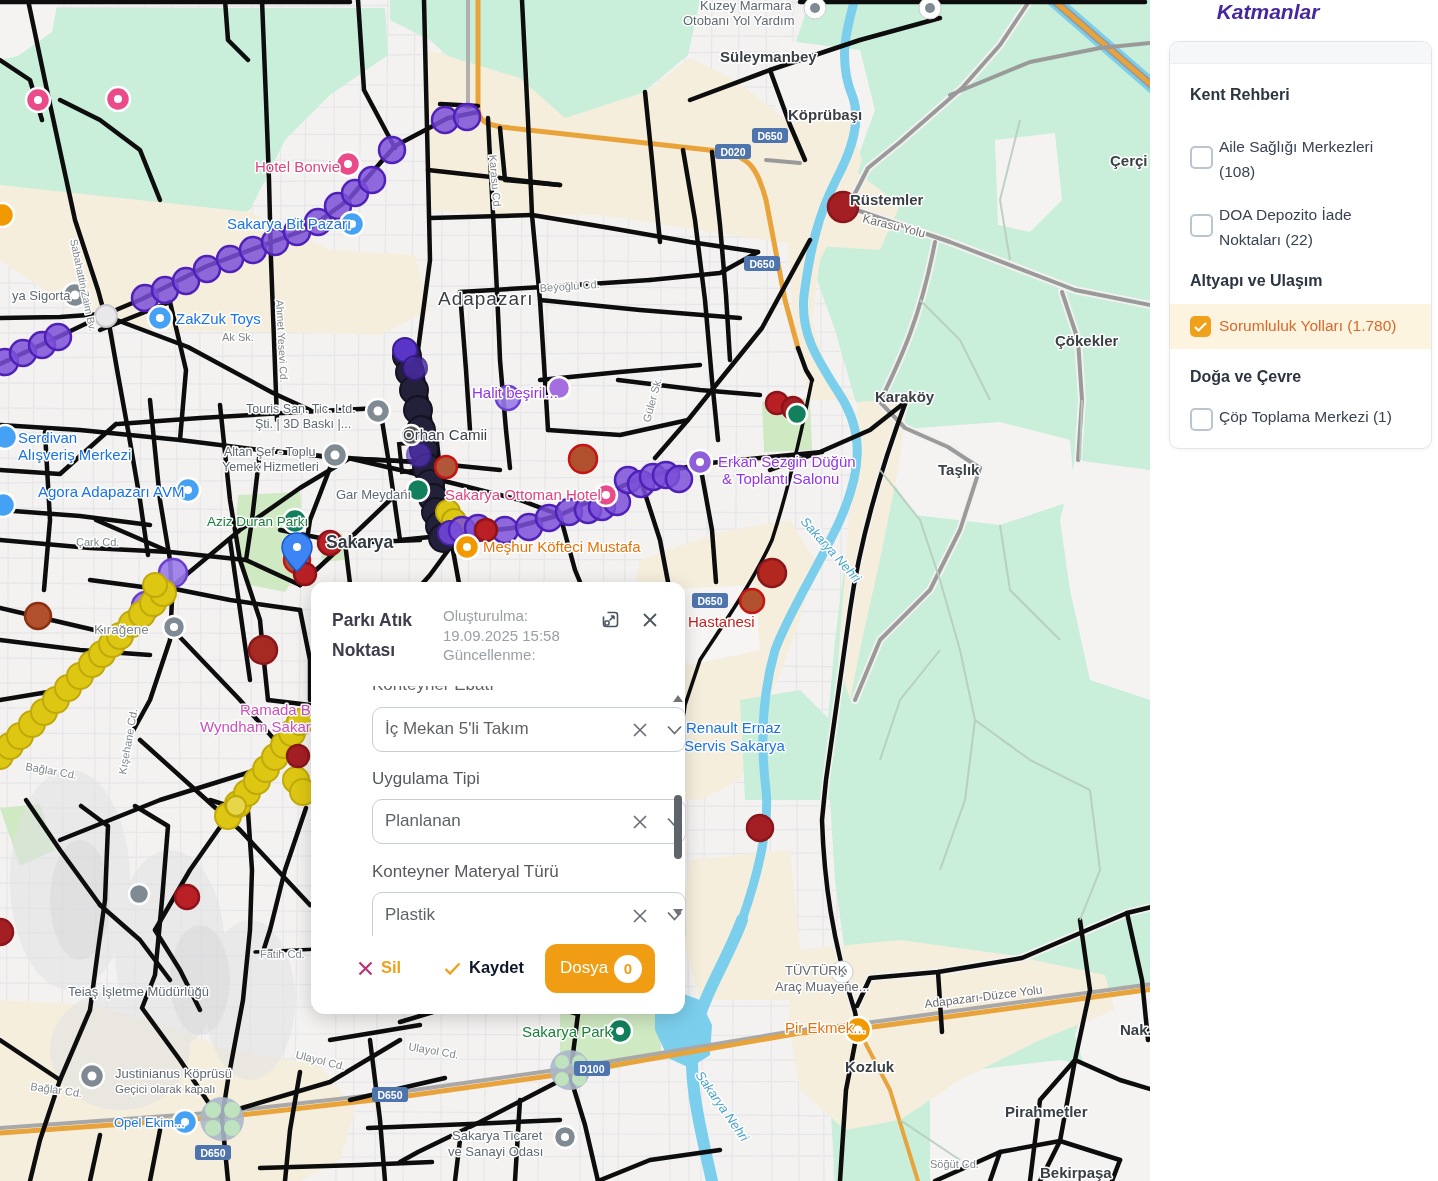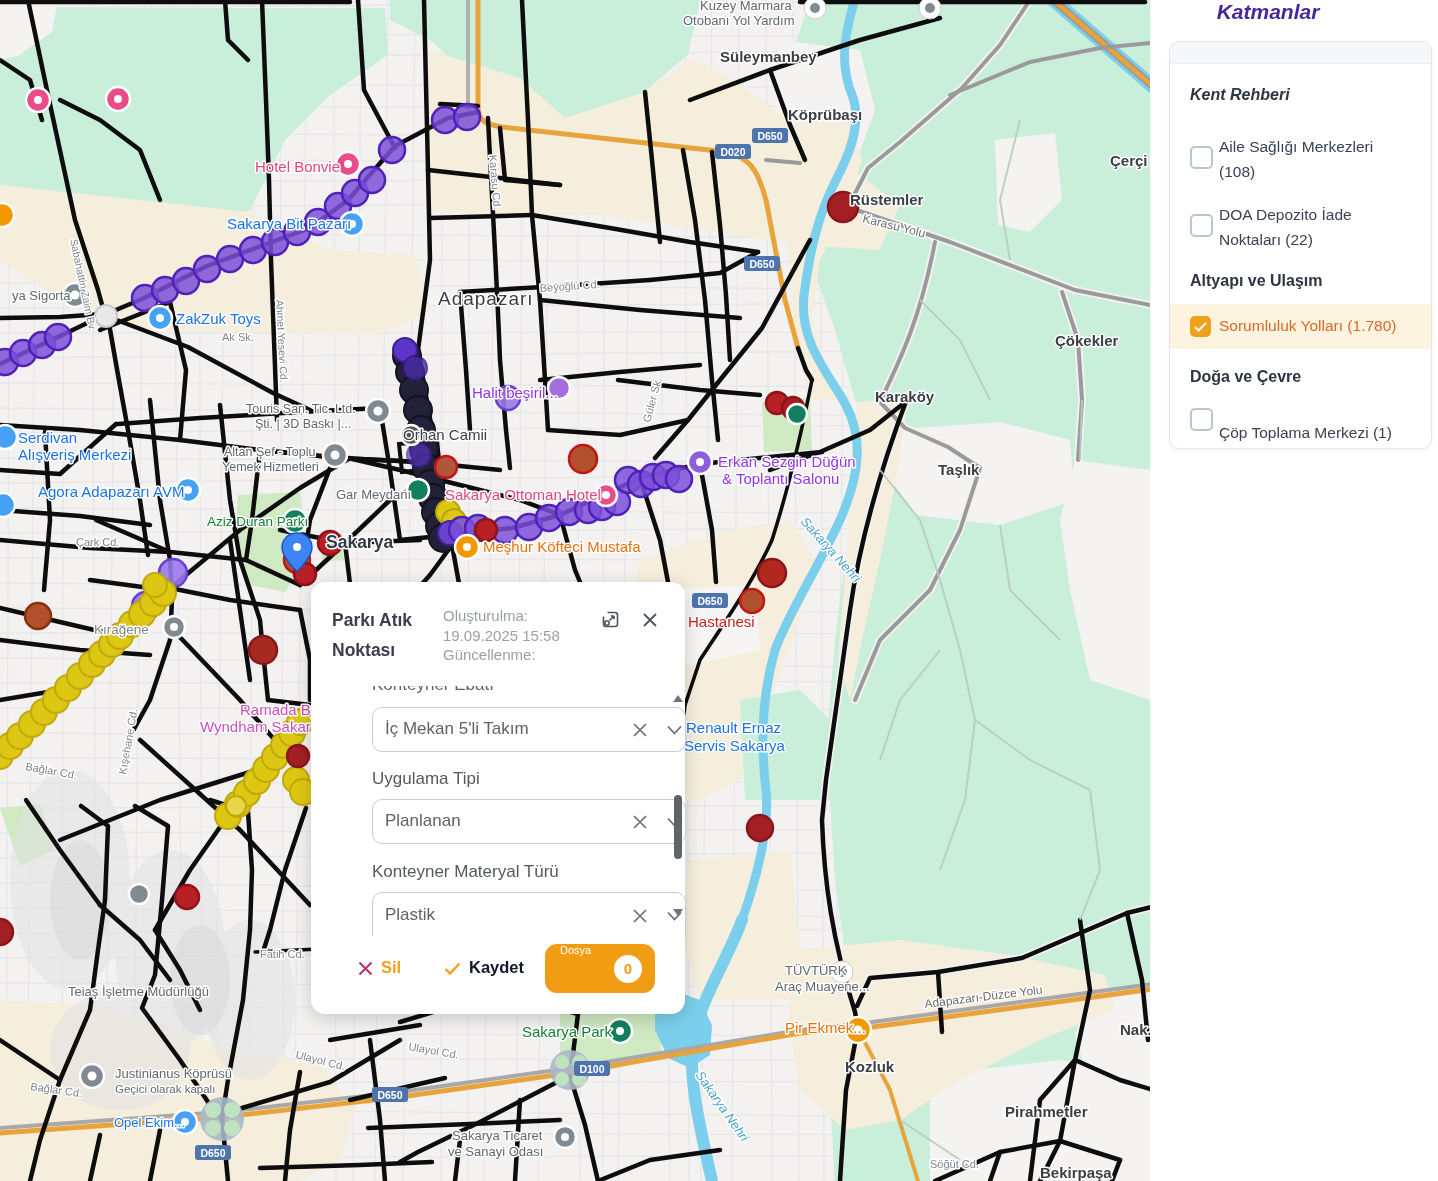--- a/index.html
+++ b/index.html
@@ -692,38 +692,38 @@
 
   <svg style="position:absolute;left:47px;top:379px;" width="15" height="15" viewBox="0 0 15 15" stroke="#bc3573" stroke-width="2.2">
       <path d="M1.5,1.5 L13.5,13.5 M13.5,1.5 L1.5,13.5"></path>
     </svg>
   <div style="position:absolute;left:70px;top:376px;font-size:16.5px;font-weight:bold;color:#f0a11c;">Sil</div>
   <svg style="position:absolute;left:133px;top:380px;" width="17" height="13" viewBox="0 0 17 13" fill="none" stroke="#f0a11c" stroke-width="2.4">
       <path d="M1.5,7 L6,11.5 L15.5,1.5"></path>
     </svg>
   <div style="position:absolute;left:158px;top:376px;font-size:16.5px;font-weight:bold;color:#0f172a;">Kaydet</div>
   <div style="position:absolute;left:234px;top:362px;width:110px;height:49px;background:#f09d13;border-radius:12px;">
-    <div style="position:absolute;left:15px;top:0;font-size:11px;color:#fff;">Dosya</div>
+    <div style="position:absolute;left:15px;top:14px;font-size:17px;color:#fff;">Dosya</div>
     <div style="position:absolute;right:13px;top:10.5px;width:28px;height:28px;background:#fff;border-radius:50%;text-align:center;line-height:28px;font-size:15px;font-weight:bold;color:#f09d13;">0</div>
   </div>
 </div>
 
 <div id="sidebar" style="position:absolute;left:1150px;top:0;width:288px;height:1181px;background:#fff;z-index:6;">
   <div style="position:absolute;left:0;top:0;width:236px;text-align:center;font-size:21px;font-weight:bold;font-style:italic;color:#46289e;">Katmanlar</div>
   <div style="position:absolute;left:19px;top:41px;width:261px;height:406px;background:#fff;border:1px solid #e2e6ea;border-radius:10px;box-shadow:0 1px 4px rgba(0,0,0,0.05);overflow:hidden;">
     <div style="position:absolute;left:0;top:0;width:100%;height:21px;background:#f6f7f9;border-bottom:1px solid #eceef1;"></div>
-    <div style="position:absolute;left:20px;top:44px;font-size:16px;font-weight:bold;color:#2d3442;font-style:italic;">Kent Rehberi</div>
+    <div style="position:absolute;left:20px;top:44px;font-size:16px;font-weight:bold;color:#2d3442;">Kent Rehberi</div>
     <div style="position:absolute;left:20px;top:104px;width:19px;height:19px;border:2px solid #b9c6d2;border-radius:5px;background:#fff;"></div>
     <div style="position:absolute;left:49px;top:92px;width:180px;font-size:15.5px;color:#3a4252;line-height:25px;">Aile Sağlığı Merkezleri (108)</div>
     <div style="position:absolute;left:20px;top:172px;width:19px;height:19px;border:2px solid #b9c6d2;border-radius:5px;background:#fff;"></div>
     <div style="position:absolute;left:49px;top:160px;width:180px;font-size:15.5px;color:#3a4252;line-height:25px;">DOA Depozito İade Noktaları (22)</div>
     <div style="position:absolute;left:20px;top:230px;font-size:16px;font-weight:bold;color:#2d3442;">Altyapı ve Ulaşım</div>
     <div style="position:absolute;left:0px;top:262px;width:100%;height:45px;background:#fdf4df;"></div>
     <div style="position:absolute;left:20px;top:274px;width:21px;height:21px;background:#f0a11c;border-radius:5px;"></div>
     <svg style="position:absolute;left:24px;top:280px;" width="13" height="10" viewBox="0 0 13 10" fill="none" stroke="#fff" stroke-width="2">
         <path d="M1,5 L4.5,8.5 L12,1"></path>
       </svg>
     <div style="position:absolute;left:49px;top:275px;font-size:15.5px;color:#d9672c;">Sorumluluk Yolları (1.780)</div>
     <div style="position:absolute;left:20px;top:326px;font-size:16px;font-weight:bold;color:#2d3442;">Doğa ve Çevre</div>
     <div style="position:absolute;left:20px;top:366px;width:19px;height:19px;border:2px solid #b9c6d2;border-radius:5px;background:#fff;"></div>
-    <div style="position:absolute;left:49px;top:366px;font-size:15.5px;color:#3a4252;margin-top:16px;">Çöp Toplama Merkezi (1)</div>
+    <div style="position:absolute;left:49px;top:366px;font-size:15.5px;color:#3a4252;">Çöp Toplama Merkezi (1)</div>
   </div>
 </div>
 
 </body></html>

